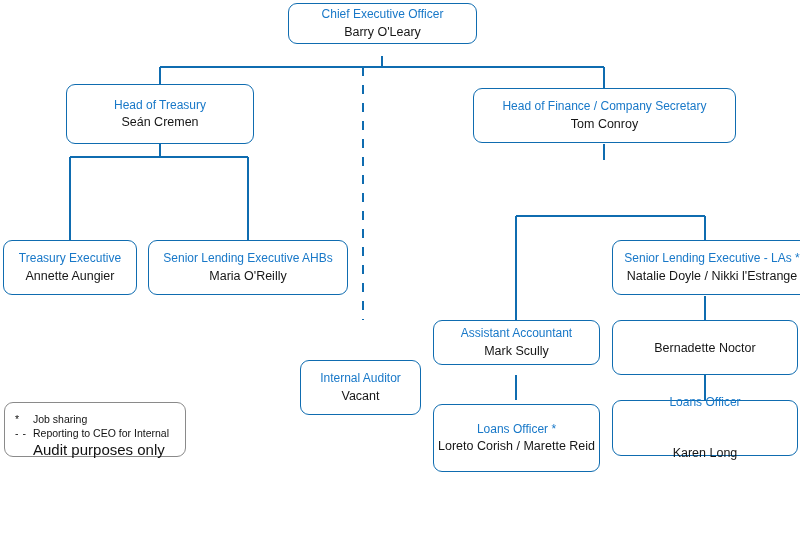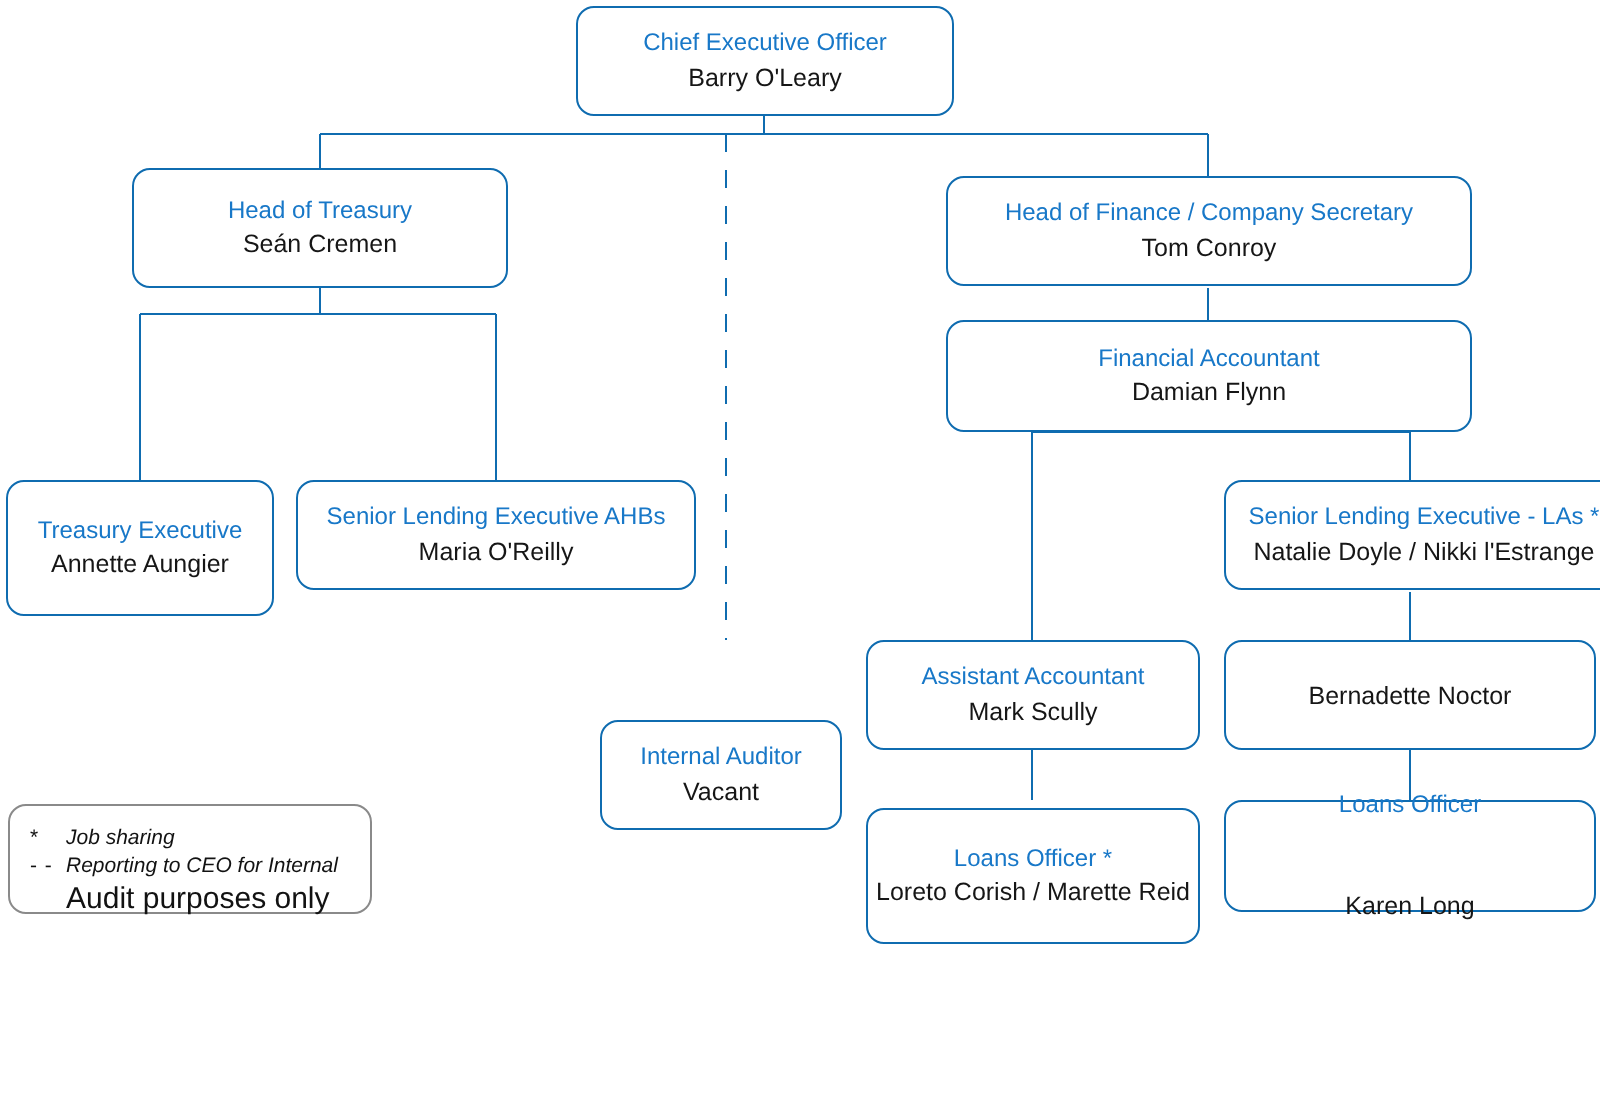--- a/index.html
+++ b/index.html
@@ -76,21 +76,20 @@
   .legend-marker {
     width: 18px;
     flex: 0 0 18px;
     text-align: left;
   }
   .legend-marker.dash-marker {
     letter-spacing: 0.5px;
   }
   .legend-text {
     text-align: left;
-    font-style: italic;
   }
   .legend-cont {
     padding-left: 18px;
     color: #121212;
     font-size: 15px;
     line-height: 1.35;
     white-space: nowrap;
   }
 </style>
 </head>
@@ -125,61 +124,57 @@
       <path d="M705,375 L705,400"></path>
 
       <path d="M516,375 L516,400"></path>
     </g>
 
     <g stroke="#0F6CB0" stroke-width="1.3" fill="none" stroke-dasharray="9 9" shape-rendering="crispEdges">
       <path d="M363,67 L363,320"></path>
     </g>
   </svg>
 
-  <div class="org-box" style="left:288px; top:3px; width:189px; height:55px;">
+  <div class="org-box" style="left:288px; top:3px; width:189px; height:41px;">
     <div class="org-title">Chief Executive Officer</div>
     <div class="org-name">Barry O'Leary</div>
   </div>
 
   <div class="org-box" style="left:66px; top:84px; width:188px; height:60px;">
     <div class="org-title">Head of Treasury</div>
     <div class="org-name">Seán Cremen</div>
   </div>
 
   <div class="org-box" style="left:473px; top:88px; width:263px; height:55px;">
     <div class="org-title">Head of Finance / Company Secretary</div>
     <div class="org-name">Tom Conroy</div>
   </div>
 
-  <div class="org-box" style="left:473px; top:160px; width:263px; height:56px;">
-    <div class="org-title">Financial Accountant</div>
-    <div class="org-name">Damian Flynn</div>
-  </div>
-
-  <div class="org-box" style="left:3px; top:240px; width:134px; height:68px;">
+
+  <div class="org-box" style="left:3px; top:240px; width:134px; height:55px;">
     <div class="org-title">Treasury Executive</div>
     <div class="org-name">Annette Aungier</div>
   </div>
 
   <div class="org-box" style="left:148px; top:240px; width:200px; height:55px;">
     <div class="org-title">Senior Lending Executive AHBs</div>
     <div class="org-name">Maria O'Reilly</div>
   </div>
 
   <div class="org-box" style="left:612px; top:240px; width:200px; height:55px;">
     <div class="org-title">Senior Lending Executive - LAs *</div>
     <div class="org-name">Natalie Doyle / Nikki l'Estrange</div>
   </div>
 
   <div class="org-box" style="left:300px; top:320px; width:121px; height:55px;margin-top:40px;">
     <div class="org-title">Internal Auditor</div>
     <div class="org-name">Vacant</div>
   </div>
 
-  <div class="org-box" style="left:433px; top:320px; width:167px; height:55px;">
+  <div class="org-box" style="left:433px; top:320px; width:167px; height:45px;">
     <div class="org-title">Assistant Accountant</div>
     <div class="org-name">Mark Scully</div>
   </div>
 
   <div class="org-box" style="left:612px; top:320px; width:186px; height:55px;">
     <div class="org-name">Bernadette Noctor</div>
   </div>
 
   <div class="org-box" style="left:433px; top:404px; width:167px; height:68px;text-align:right;">
     <div class="org-title">Loans Officer *</div>

